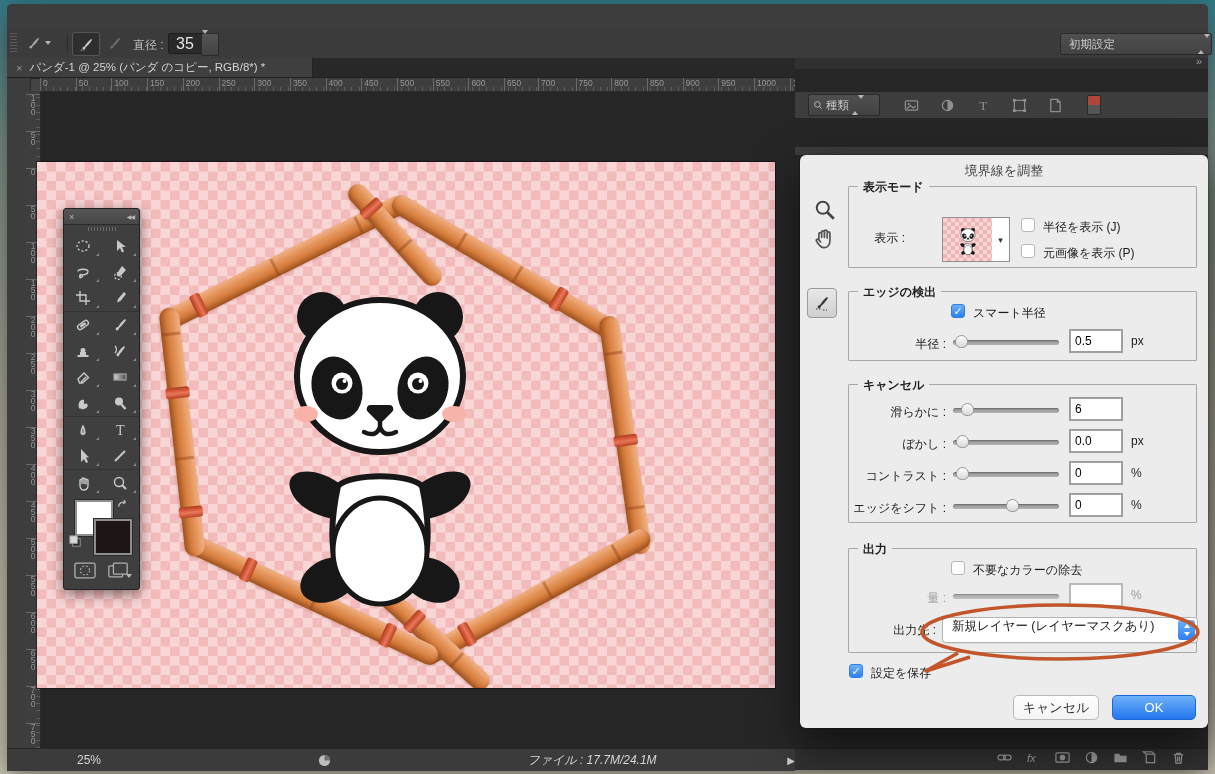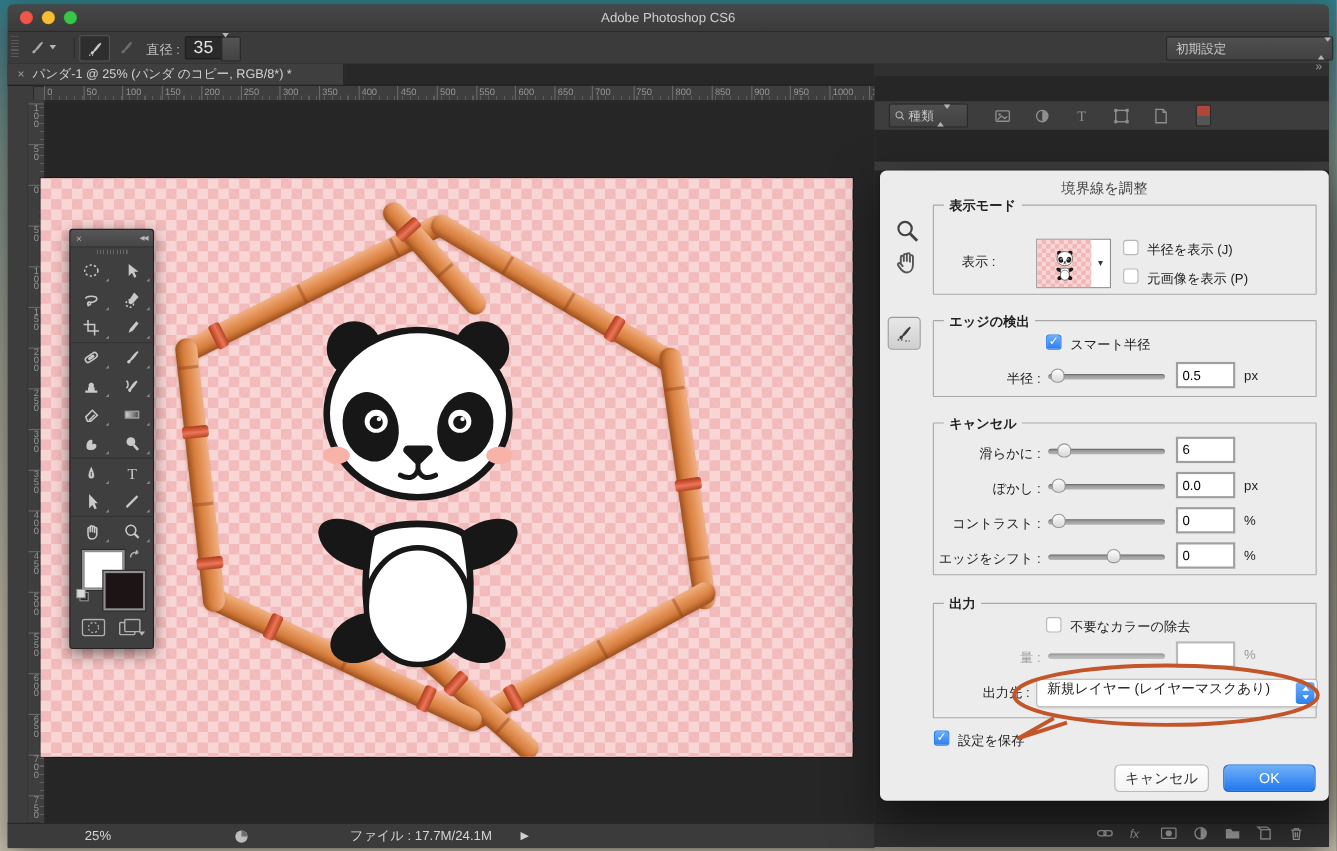--- a/index.html
+++ b/index.html
@@ -37,21 +37,21 @@
   #canvas{left:30px;top:158px;width:738px;height:526px;overflow:hidden;box-shadow:0 0 0 1px rgba(0,0,0,.4);
     background-color:#f9d6d6;
     background-image:linear-gradient(45deg,#f2baba 25%,transparent 25%),linear-gradient(-45deg,#f2baba 25%,transparent 25%),linear-gradient(45deg,transparent 75%,#f2baba 75%),linear-gradient(-45deg,transparent 75%,#f2baba 75%);
     background-size:19px 19px;background-position:0 0,0 9.5px,9.5px -9.5px,-9.5px 0;}
   .stick{position:absolute;height:20px;border-radius:10px;transform-origin:center;
     background:linear-gradient(180deg,#f1b285 0%,#e4945a 35%,#d67e3e 65%,#b4642c 100%);
     box-shadow:inset 0 -3px 4px rgba(120,50,10,.35),0 1px 3px rgba(80,30,0,.2);}
   .band{position:absolute;top:-2px;height:24px;width:11px;border-radius:3px;
     background:linear-gradient(90deg,#a93f22,#dc5c3c 35%,#e8775a 55%,#b84224);}
   .node{position:absolute;top:1px;height:18px;width:3px;background:rgba(140,60,20,.4);}
-  #statusbar{left:0;top:744px;width:788px;height:22px;background:#3b3b3b;border-top:1px solid #262626;display:flex;align-items:center;color:#d5d5d5;font-size:12px;}
+  #statusbar{left:0;top:744px;width:788px;height:22px;background:#3b3b3b;border-top:1px solid #262626;display:flex;align-items:center;color:#d5d5d5;font-size:12px;justify-content:space-between;}
   
   #rpanel{left:788px;top:54px;width:413px;height:712px;background:#262626;}
   #phead{left:0;top:0;width:100%;height:11px;background:#303030;color:#9a9a9a;}
   #ptabs{left:0;top:11px;width:100%;height:22px;background:#2d2d2d;border-bottom:1px solid #202020;}
   .ptab{height:22px;padding:0 14px;display:inline-flex;align-items:center;font-size:12px;}
   .ptab.active{background:#454545;color:#e0e0e0;}
   .ptab.inactive{background:#323232;color:#9f9f9f;border-left:1px solid #252525;}
   #pfilter{left:0;top:34px;width:100%;height:26px;background:#3d3d3d;display:flex;align-items:center;}
   #pblend{left:0;top:61px;width:100%;height:27px;background:#3d3d3d;border-top:1px solid #333;display:flex;align-items:center;}
   #plock{left:0;top:89px;width:100%;height:8px;background:#3d3d3d;overflow:hidden;color:#b5b5b5;font-size:11px;}
@@ -96,26 +96,20 @@
   #btn-ok{background:linear-gradient(#6fb1f9,#2277ee);border:1px solid #1d66d6;color:#fff;}
   .dlgtool{position:absolute;color:#555;}
   #annot{position:absolute;left:0;top:0;width:408px;height:573px;pointer-events:none;}
   .mini-checker{background-color:#f9d6d6;background-image:linear-gradient(45deg,#f0b4b4 25%,transparent 25%),linear-gradient(-45deg,#f0b4b4 25%,transparent 25%),linear-gradient(45deg,transparent 75%,#f0b4b4 75%),linear-gradient(-45deg,transparent 75%,#f0b4b4 75%);background-size:8px 8px;background-position:0 0,0 4px,4px -4px,-4px 0;}
 </style>
 </head>
 <body>
 
 <div class="abs" id="ps">
 
-  <div class="abs" id="titlebar">
-    <div class="abs tl" style="left:11px;background:#f1564d;box-shadow:inset 0 0 1px #a33;"></div>
-    <div class="abs tl" style="left:31px;background:#f7bd33;box-shadow:inset 0 0 1px #a80;"></div>
-    <div class="abs tl" style="left:51px;background:#38c649;box-shadow:inset 0 0 1px #282;"></div>
-    <div class="abs" id="title-text">Adobe Photoshop CS6</div>
-  </div>
 
   <div class="abs" id="optionsbar">
     <div class="abs grip"></div>
     <div class="abs opt-btn" style="left:18px;width:38px;">
       <svg width="17" height="15" viewBox="0 0 16 16">
           <path d="M13,2 C10,4 7,8 6,10 C4,10 3,12 4,13 C5,14 7,13 7,11 C9,10 12,6 14,3 Z" fill="#a9a9a9" stroke="none"></path>
         </svg>
       <span class="tri dn" style="margin-left:3px;"></span>
     </div>
     <div class="abs" style="left:60px;top:5px;width:1px;height:19px;background:#2c2c2c;"></div>
@@ -293,21 +287,21 @@
       </g>
     </svg>
   </div>
 
   <div class="abs" id="statusbar">
     <span style="margin-left:70px;">25%</span>
     <svg width="13" height="13" viewBox="0 0 14 14" style="margin-left:112px;">
         <circle cx="7" cy="7" r="6" fill="#bdbdbd"></circle>
         <path d="M7,7 V1 A6,6 0 0 1 13,7 Z" fill="#6e6e6e"></path>
       </svg>
-    <span style="margin-left:92px;">ファイル : 17.7M/24.1M</span>
+    <span style="margin-left:92px;font-style:italic;">ファイル : 17.7M/24.1M</span>
     <span style="margin-left:26px;color:#cfcfcf;font-size:10px;">▶</span>
   </div>
 
   <div class="abs" id="rpanel">
     <div class="abs" id="phead">
       <span style="position:absolute;right:6px;top:-3px;font-size:11px;">»</span>
     </div>
     <div class="abs" id="pfilter">
       <div class="pselect" style="margin-left:13px;width:62px;height:20px;padding:0 4px;">
         <svg width="10" height="10" viewBox="0 0 16 16">

